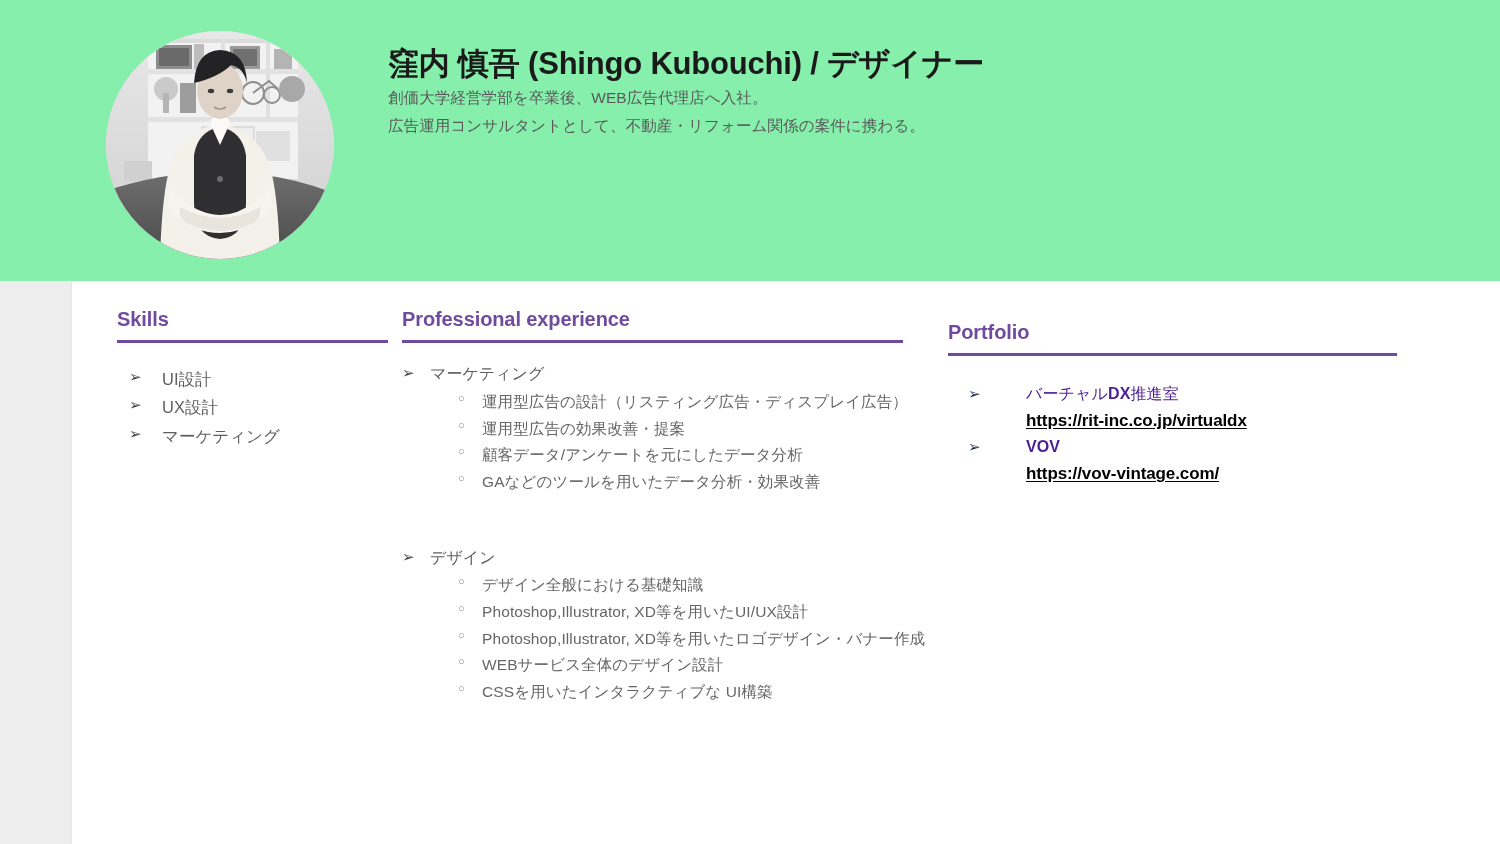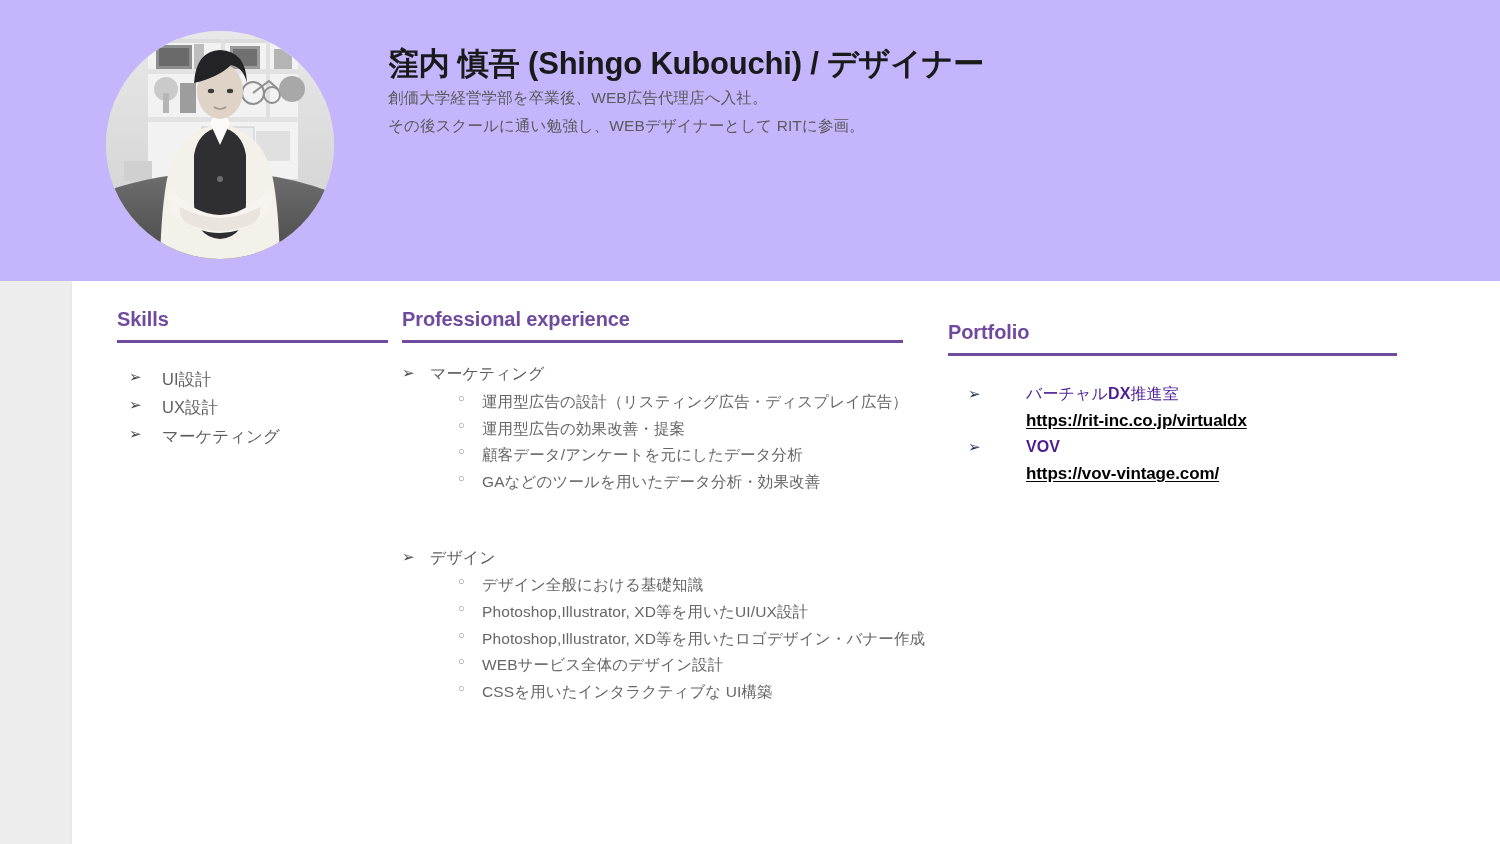--- a/index.html
+++ b/index.html
@@ -15,21 +15,21 @@
     background: #ededed;
     position: relative;
   }
 
   
   #header {
     position: absolute;
     left: 0; top: 0;
     width: 1500px;
     height: 281px;
-    background: #c4b5fd;
+    background: #86efac;
   }
 
   #avatar {
     position: absolute;
     left: 106px;
     top: 31px;
     width: 228px;
     height: 228px;
     border-radius: 50%;
     overflow: hidden;
@@ -232,21 +232,21 @@
       <path d="M64 158 q26 26 50 26 q24 0 50 -26 q6 14 -4 26 q-22 18 -46 18 q-24 0 -46 -18 q-10 -12 -4 -26 z" fill="#f7f4ef"></path>
       <path d="M74 176 q40 22 80 0 q2 10 -6 16 q-34 16 -68 0 q-8 -6 -6 -16 z" fill="#e9e4dd"></path>
       <circle cx="114" cy="148" r="3" fill="#6c6c6c"></circle>
     </svg>
   </div>
 
   <div id="header-text">
     <h1 id="person-title">窪内 慎吾 (Shingo Kubouchi) / デザイナー</h1>
     <div id="bio">
       <div class="bio-line">創価大学経営学部を卒業後、WEB広告代理店へ入社。</div>
-      <div class="bio-line">その後スクールに通い勉強し、WEBデザイナーとして RITに参画。</div>
+      <div class="bio-line">広告運用コンサルタントとして、不動産・リフォーム関係の案件に携わる。</div>
     </div>
   </div>
 </div>
 
 <div id="card">
 
   <div class="col" id="col-skills">
     <div class="sec-head">Skills</div>
     <div class="sec-rule"></div>
     <ul class="lvl1" id="skills-list">

